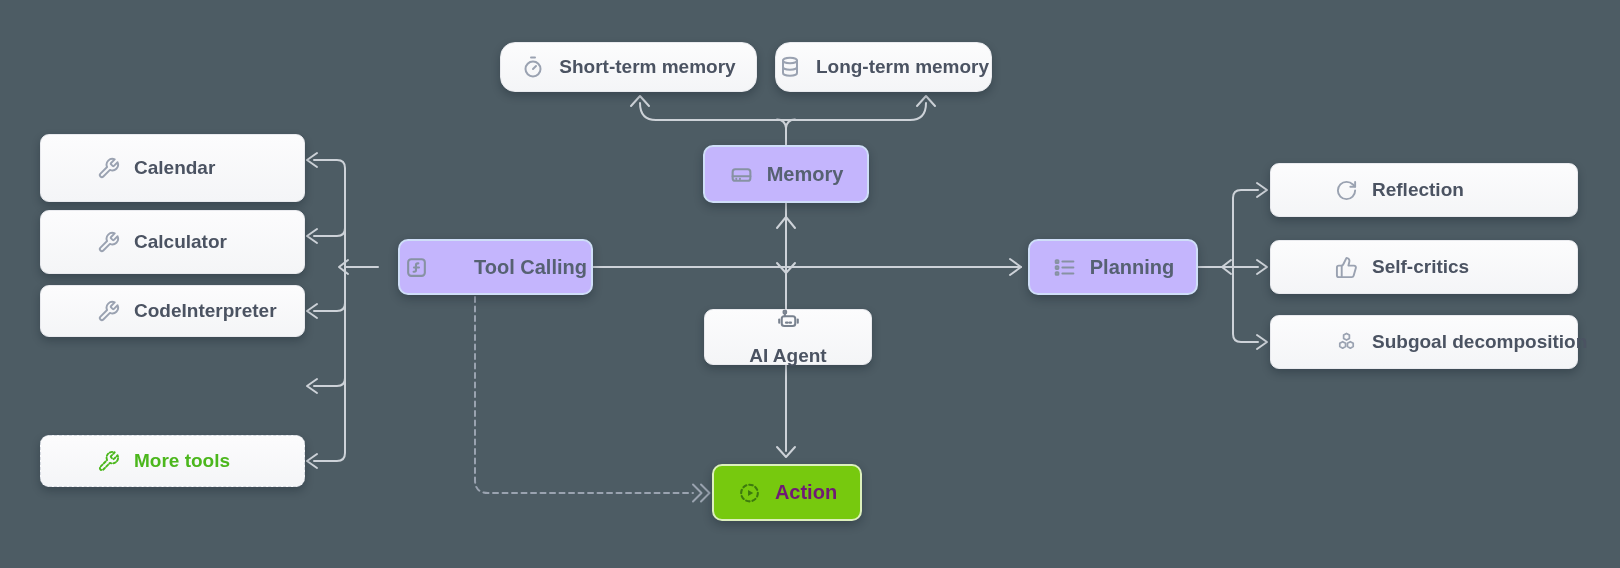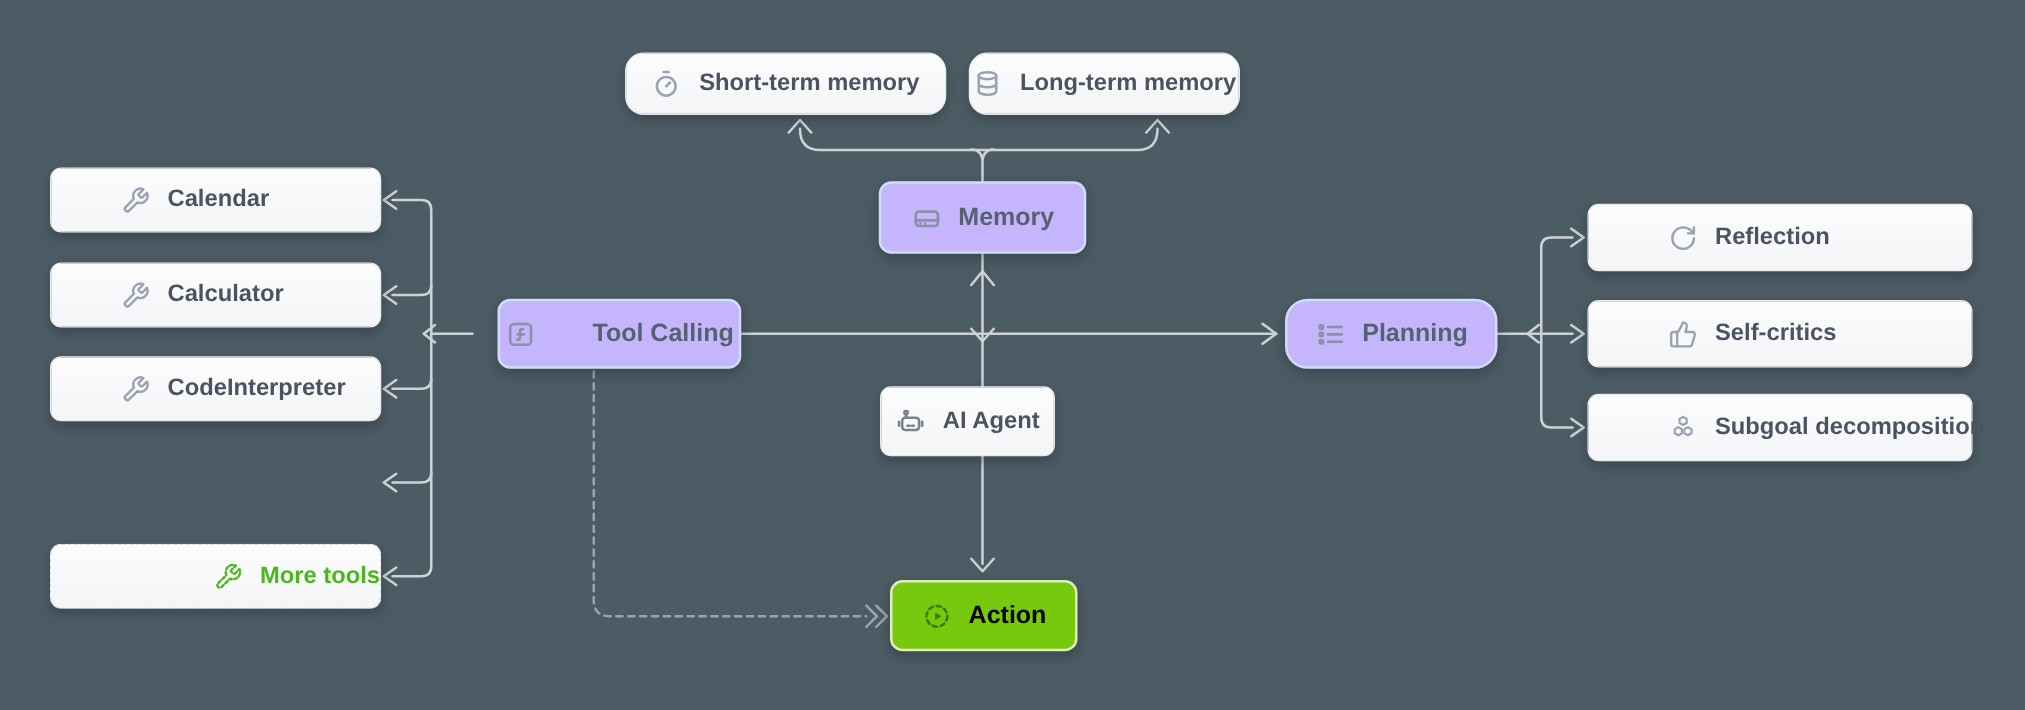--- a/index.html
+++ b/index.html
@@ -35,29 +35,29 @@
     border:2px solid #cfdef8;
     box-shadow:0 4px 10px rgba(12,22,32,.30);
   }
   .node.blue .label{color:#566172;font-size:20px;}
   .node.blue .icon{color:#8792a3;margin-right:0;}
   .node.green{
     background:#77c90e;
     border:2px solid #ddf0bc;
     box-shadow:0 4px 10px rgba(12,22,32,.30);
   }
-  .node.green .label{color:#000000;font-size:20px;}
+  .node.green .label{color:#701a75;font-size:20px;}
   .node.green .icon{color:#3d7a0e;margin-right:0;}
   .node.agent{justify-content:center;gap:13px;}
   .node.agent .icon{color:#79828f;margin-right:0;}
   .node.topbox{justify-content:center;gap:14px;border-radius:15px;}
   .node.topbox .icon{margin-right:0;}
   .node.leftbox{padding-left:56px;}
   .node.rightbox{padding-left:64px;}
-  .node.more-tools{border:1px dashed #d6dae1;justify-content:flex-end;}
+  .node.more-tools{border:1px dashed #d6dae1;}
   .node.more-tools .label{color:#4cb71d;}
   .node.more-tools .icon{color:#4cb71d;}
   .node.more-tools .icon svg *{stroke-dasharray:2.6 2;}
 </style>
 </head>
 <body>
 
 <div class="canvas">
 
   <svg class="wires" width="1620" height="568" viewBox="0 0 1620 568">
@@ -143,35 +143,35 @@
     <span class="icon">
       <svg width="25" height="25" viewBox="0 0 24 24" fill="none" stroke="currentColor" stroke-width="2" stroke-linecap="round" stroke-linejoin="round">
           <rect x="4" y="4" width="16" height="16" rx="3"></rect>
           <path d="M13.8 8 h-.7 a1.6 1.6 0 0 0 -1.6 1.6 v4.8 a1.6 1.6 0 0 1 -1.6 1.6 h-.7"></path>
           <line x1="9.6" y1="12" x2="14.4" y2="12"></line>
         </svg>
     </span>
     <span class="label">Tool Calling</span>
   </div>
 
-  <div class="node blue hub" style="left:1028px;top:239px;width:170px;height:56px;border-radius:18px;">
+  <div class="node blue hub" style="left:1028px;top:239px;width:170px;height:56px;">
     <span class="icon">
       <svg width="25" height="25" viewBox="0 0 24 24" fill="none" stroke="currentColor" stroke-width="2" stroke-linecap="round" stroke-linejoin="round">
           <line x1="10" y1="6.3" x2="20.5" y2="6.3"></line>
           <line x1="10" y1="12" x2="20.5" y2="12"></line>
           <line x1="10" y1="17.7" x2="20.5" y2="17.7"></line>
           <rect x="3.6" y="5.1" width="2.5" height="2.5" rx="0.5"></rect>
           <rect x="3.6" y="10.8" width="2.5" height="2.5" rx="0.5"></rect>
           <rect x="3.6" y="16.5" width="2.5" height="2.5" rx="0.5"></rect>
         </svg>
     </span>
     <span class="label">Planning</span>
   </div>
 
-  <div class="node white agent" style="left:704px;top:309px;width:140px;height:56px;">
+  <div class="node white agent" style="left:704px;top:309px;width:168px;height:56px;flex-direction:column;">
     <span class="icon">
       <svg width="25" height="25" viewBox="0 0 24 24" fill="none" stroke="currentColor" stroke-width="2" stroke-linecap="round" stroke-linejoin="round">
           <rect x="5.5" y="8.8" width="13" height="9.4" rx="2.4"></rect>
           <path d="M8.5 8.8 V6.4"></path>
           <rect x="7.3" y="3.6" width="2.4" height="2.4" rx="0.5"></rect>
           <path d="M3.1 12 v3"></path>
           <path d="M20.9 12 v3"></path>
           <path d="M9.6 15 h4.8" stroke-dasharray="1.6 1.9"></path>
         </svg>
     </span>
@@ -181,30 +181,30 @@
   <div class="node green hub" style="left:712px;top:464px;width:150px;height:57px;">
     <span class="icon">
       <svg width="25" height="25" viewBox="0 0 24 24" fill="none" stroke="currentColor" stroke-width="2" stroke-linecap="round" stroke-linejoin="round">
           <circle cx="12" cy="12.5" r="8" stroke-dasharray="3.4 2.8"></circle>
           <path d="M10.6 9.6 L15.6 12.5 L10.6 15.4 Z" fill="currentColor" stroke="none"></path>
         </svg>
     </span>
     <span class="label">Action</span>
   </div>
 
-  <div class="node white leftbox" style="left:40px;top:134px;width:265px;height:52px;">
+  <div class="node white leftbox" style="left:40px;top:134px;width:265px;height:68px;">
     <span class="icon">
       <svg width="23" height="23" viewBox="0 0 24 24" fill="none" stroke="currentColor" stroke-width="2" stroke-linecap="round" stroke-linejoin="round">
           <path d="M14.7 6.3a1 1 0 0 0 0 1.4l1.6 1.6a1 1 0 0 0 1.4 0l3.77-3.77a6 6 0 0 1-7.94 7.94l-6.91 6.91a2.12 2.12 0 0 1-3-3l6.91-6.91a6 6 0 0 1 7.94-7.94l-3.76 3.76z"></path>
         </svg>
     </span>
     <span class="label">Calendar</span>
   </div>
 
-  <div class="node white leftbox" style="left:40px;top:210px;width:265px;height:52px;">
+  <div class="node white leftbox" style="left:40px;top:210px;width:265px;height:64px;">
     <span class="icon">
       <svg width="23" height="23" viewBox="0 0 24 24" fill="none" stroke="currentColor" stroke-width="2" stroke-linecap="round" stroke-linejoin="round">
           <path d="M14.7 6.3a1 1 0 0 0 0 1.4l1.6 1.6a1 1 0 0 0 1.4 0l3.77-3.77a6 6 0 0 1-7.94 7.94l-6.91 6.91a2.12 2.12 0 0 1-3-3l6.91-6.91a6 6 0 0 1 7.94-7.94l-3.76 3.76z"></path>
         </svg>
     </span>
     <span class="label">Calculator</span>
   </div>
 
   <div class="node white leftbox" style="left:40px;top:285px;width:265px;height:52px;">
     <span class="icon">

